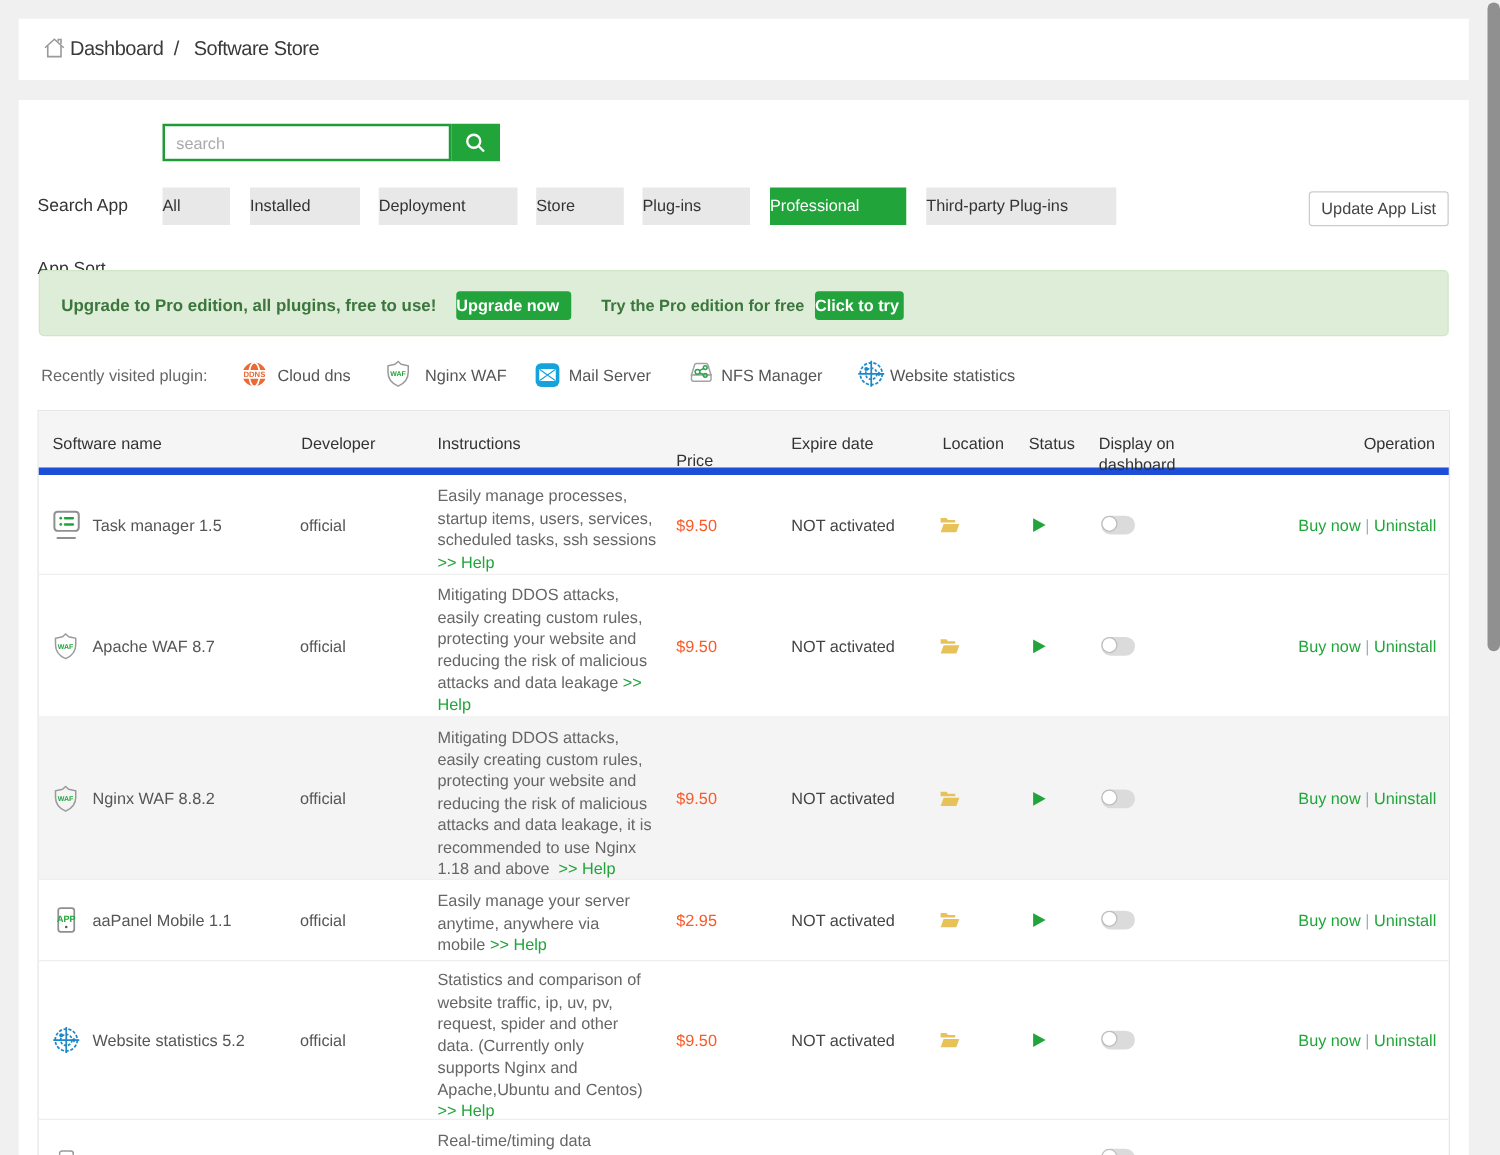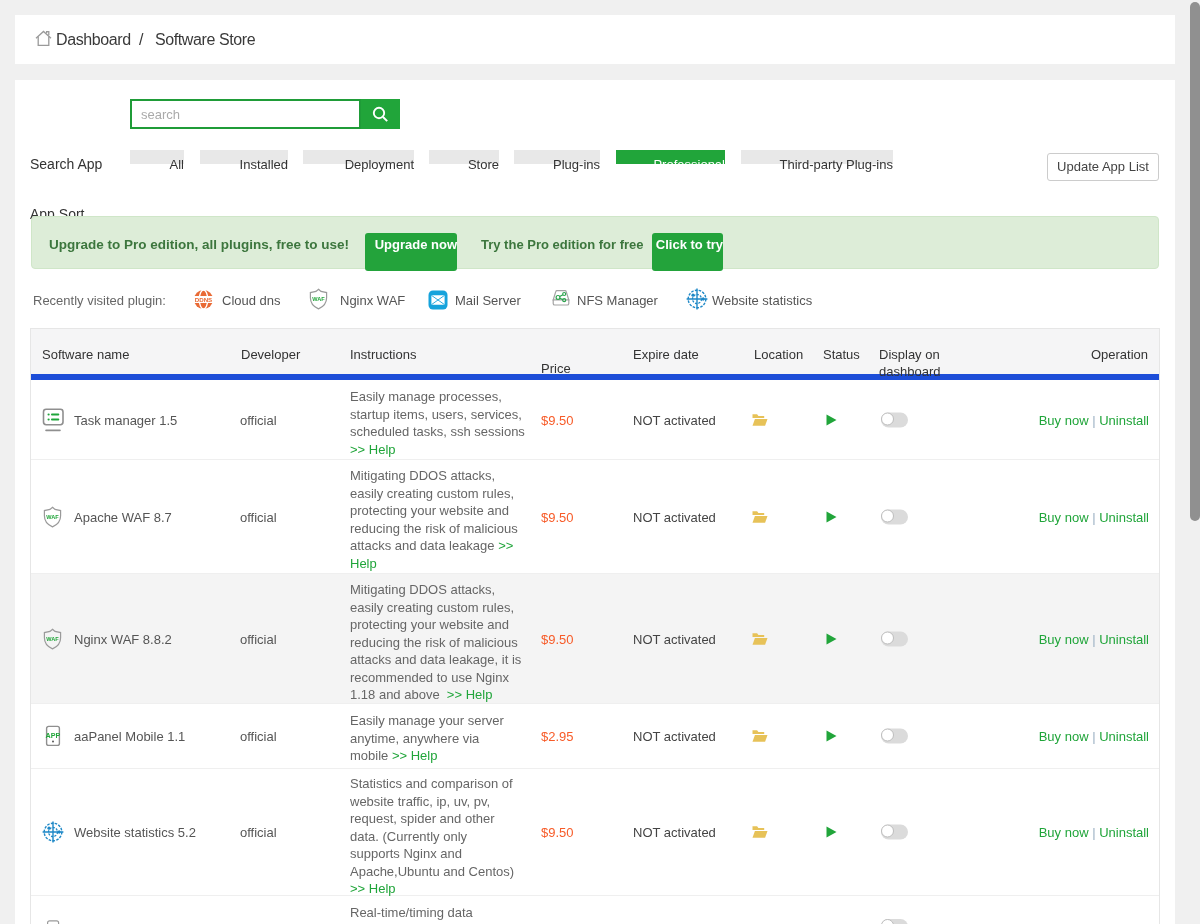--- a/index.html
+++ b/index.html
@@ -1,23 +1,23 @@
 <!DOCTYPE html>
 <html><head>
 <meta charset="utf-8">
 <style>
 * { margin:0; padding:0; box-sizing:border-box; }
 html,body { width:1200px; height:924px; background:#f0f0f0; font-family:"Liberation Sans", sans-serif; overflow:hidden; }
 .abs { position:absolute; }
 #crumb { position:absolute; left:15px; top:15px; width:1160px; height:49px; background:#fff; }
 #panel { position:absolute; left:15px; top:80px; width:1160px; height:844px; background:#fff; }
 .lbl14 { font-size:14px; color:#333;margin-top:48px; }
-.tab { position:absolute; top:70px; height:14px; background:#e8e8e8; color:#333; font-size:13px; text-align:right; line-height:30px; }
+.tab { position:absolute; top:70px; height:30px; background:#e8e8e8; color:#333; font-size:13px; text-align:left; line-height:30px; }
 .green { background:#21a53a !important; color:#fff !important; }
-.gbtn { position:absolute; top:232px; height:38px; background:#23a33b; color:#fff; font-size:13px; font-weight:bold; text-align:right; line-height:23px; border-radius:3px; }
+.gbtn { position:absolute; top:232px; height:23px; background:#23a33b; color:#fff; font-size:13px; font-weight:bold; text-align:left; line-height:23px; border-radius:3px; }
 .rowline { border-bottom:1px solid #efefef; }
 .cell { position:absolute; font-size:13px; color:#555; }
 .vc { top:50%; transform:translateY(-50%); }
 .instr { color:#666; line-height:17.5px; }
 .help { color:#20a53a; }
 .price { color:#f75b28; }
 .op { color:#20a53a; }
 .toggle { position:absolute; width:27px; height:15px; border-radius:8px; background:#dbdbdb; }
 .toggle .knob { position:absolute; left:0px; top:0px; width:13px; height:13px; border-radius:50%; background:#fff; border:1px solid #bdbdbd; }
 </style>

